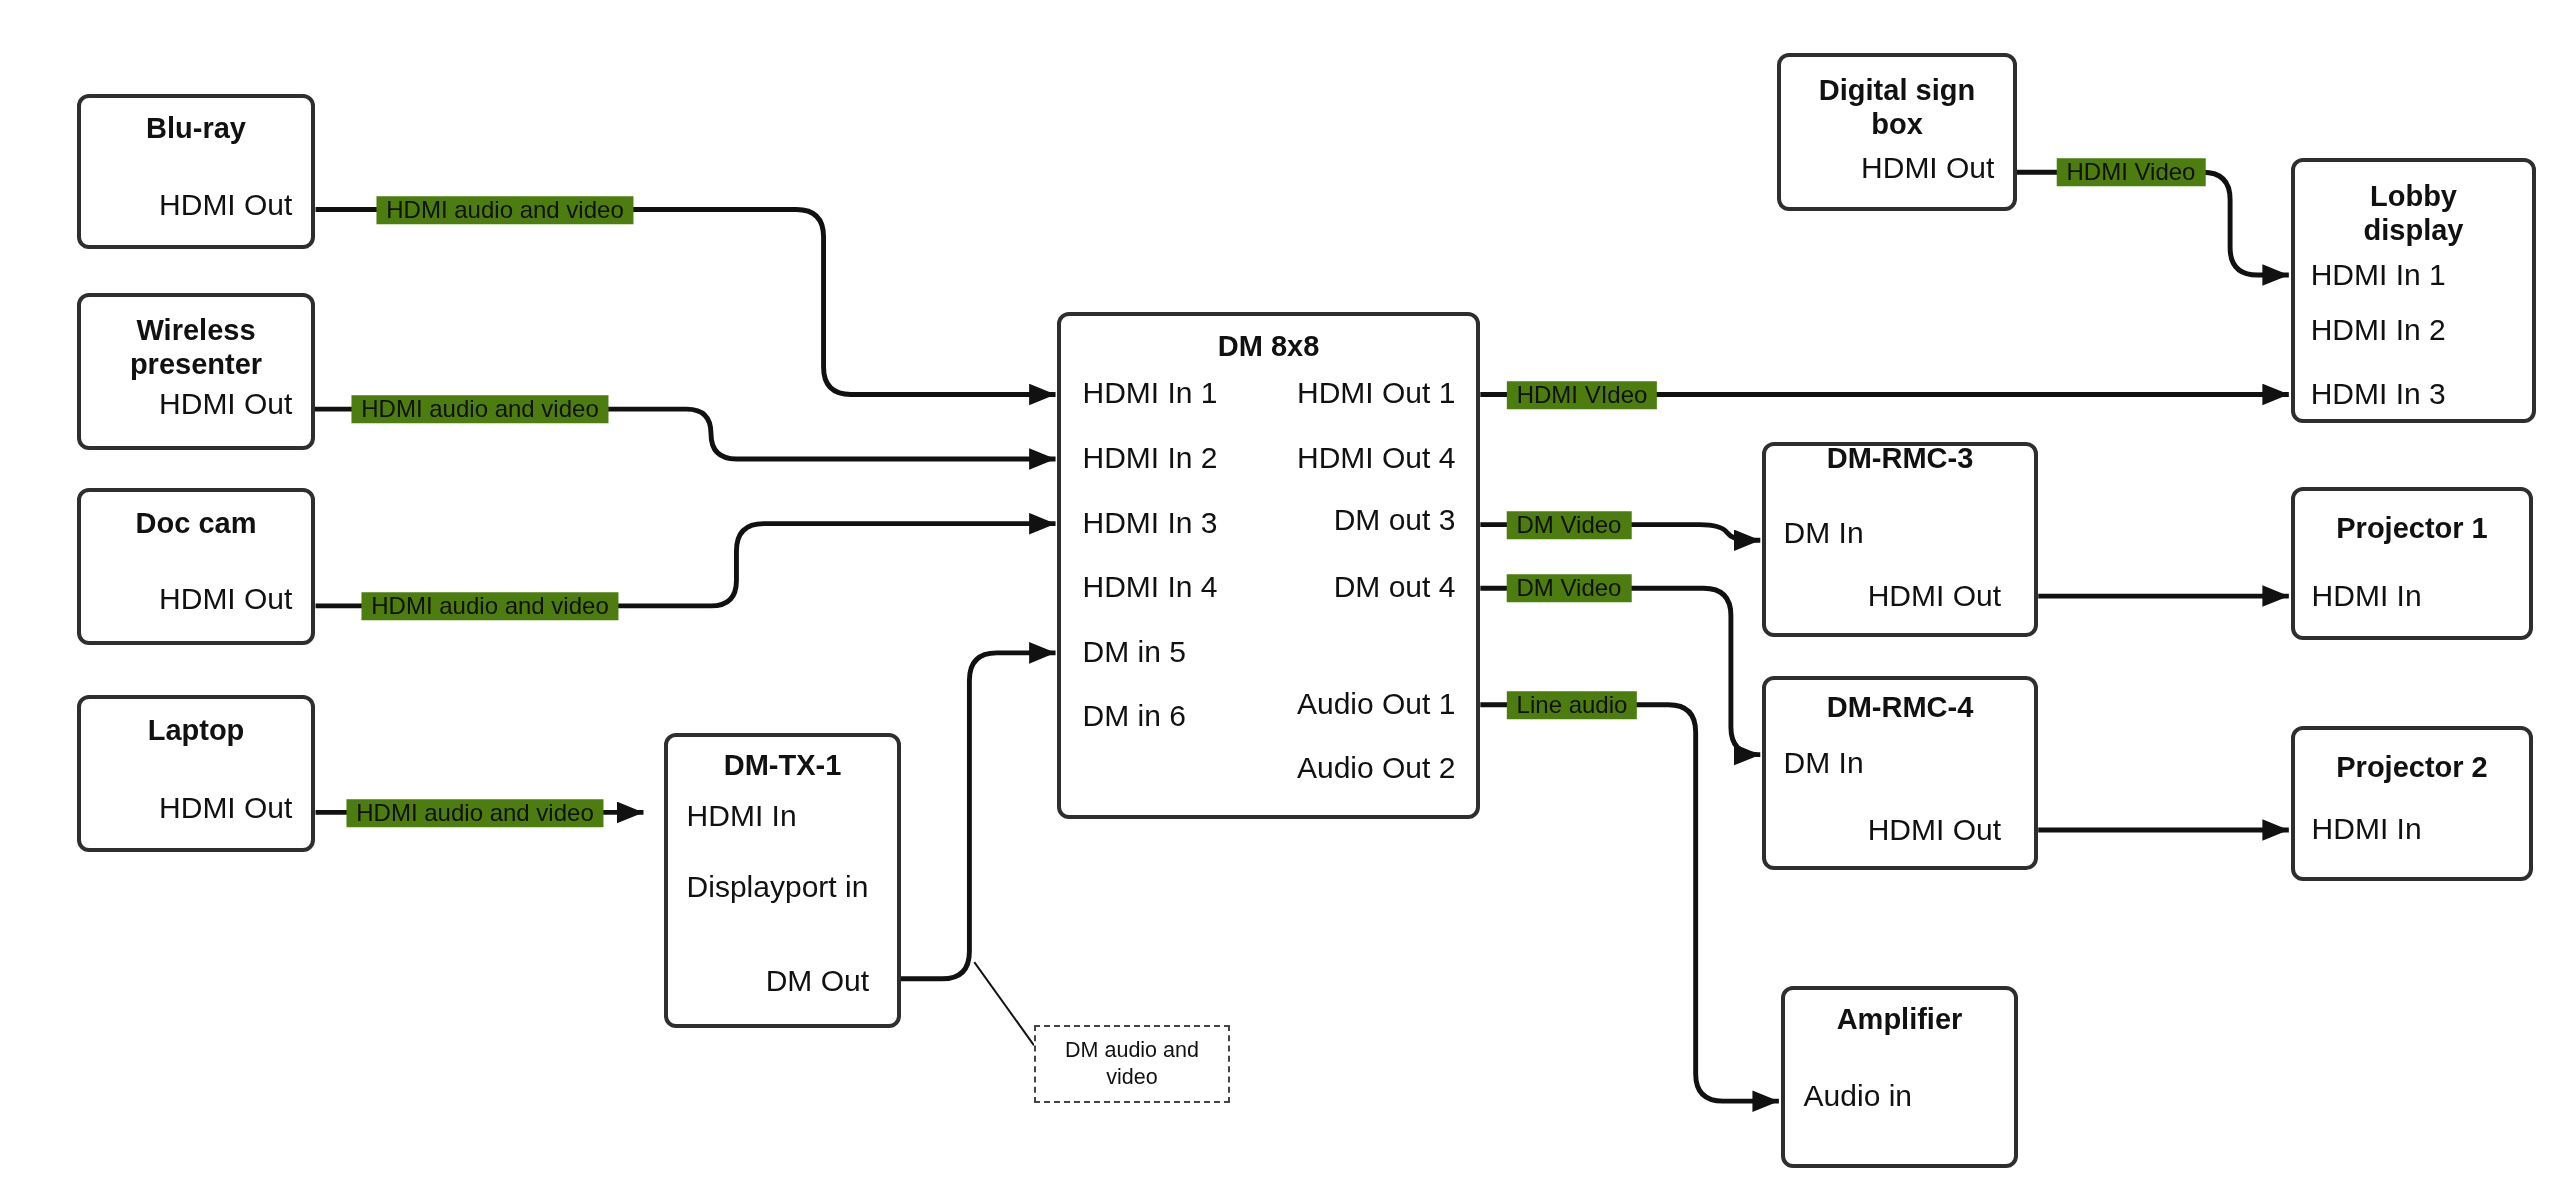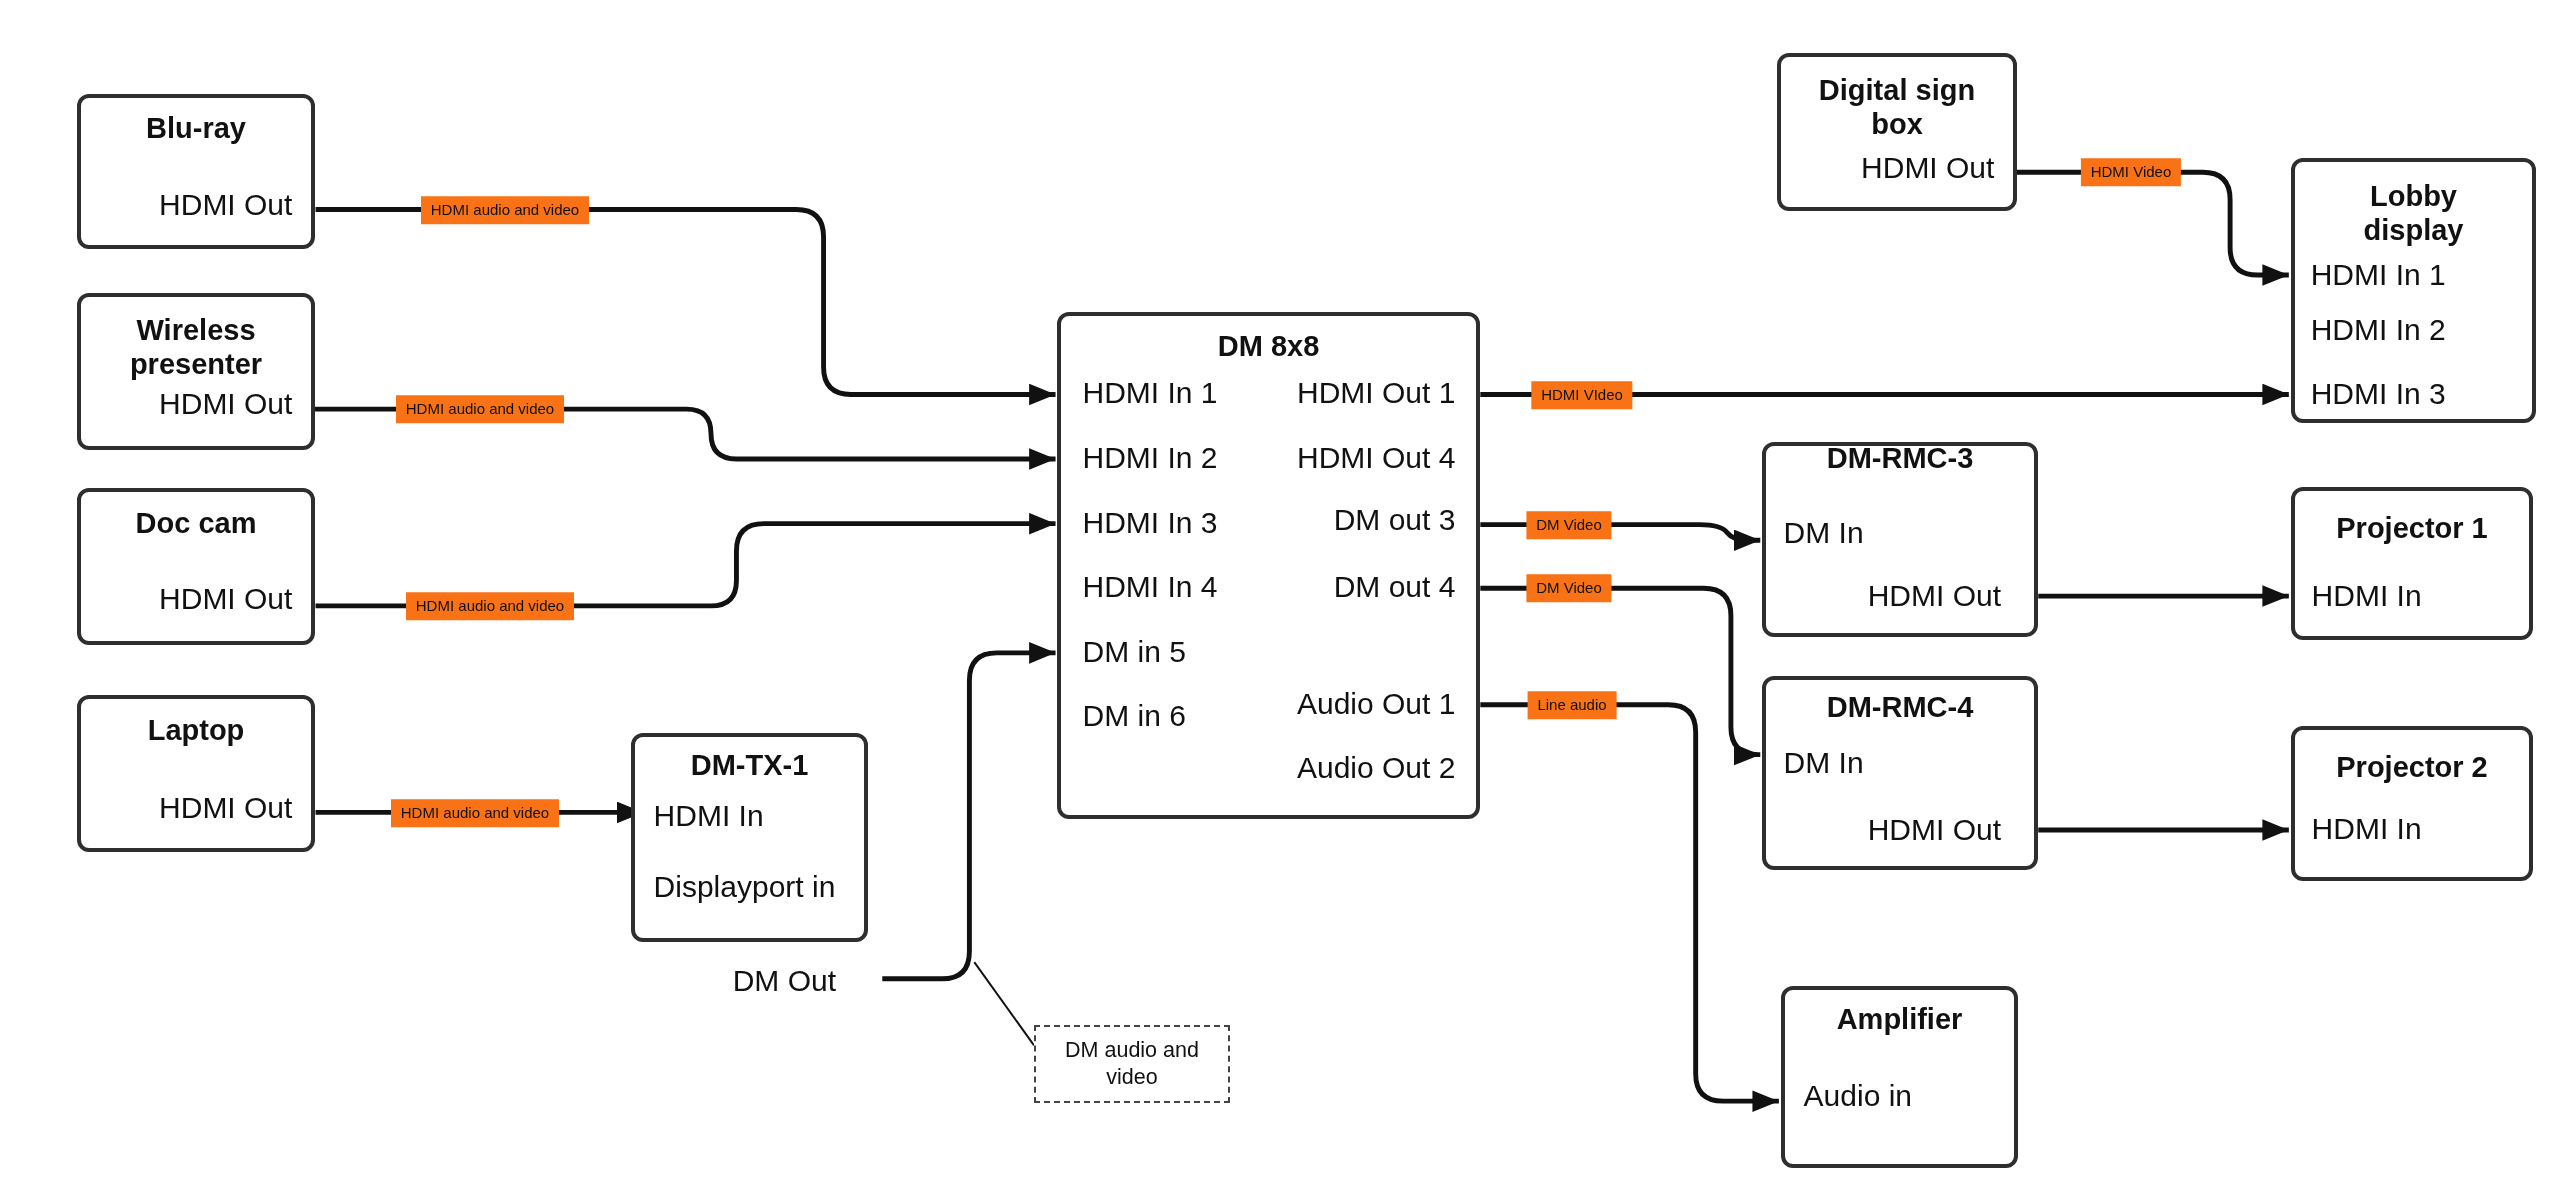--- a/index.html
+++ b/index.html
@@ -26,23 +26,23 @@
   .port{
     position:absolute;
     transform:translateY(-50%);
     font-size:30px;
     line-height:25.5px;
     white-space:nowrap;
   }
   .wire-label{
     position:absolute;
     transform:translate(-50%,-50%);
-    font-size:15px;
+    font-size:24px;
     line-height:23.5px;
-    background:#f97316;
+    background:#4d7c0f;
     padding:2px 9.8px;
     white-space:nowrap;
   }
   .note{
     position:absolute;
     border:2px dashed #444;
     background:#fff;
     text-align:center;
     font-size:21.5px;
     line-height:27.4px;
@@ -93,21 +93,21 @@
   <div class="node" style="left:77px;top:488px;width:238px;height:157px">
     <div class="title" style="top:31px">Doc cam</div>
     <span class="port" style="top:107px;right:18.6px">HDMI Out</span>
   </div>
 
   <div class="node" style="left:77px;top:695px;width:238px;height:157px">
     <div class="title" style="top:31px">Laptop</div>
     <span class="port" style="top:109px;right:18.6px">HDMI Out</span>
   </div>
 
-  <div class="node" style="left:631px;top:733px;width:237px;height:209px">
+  <div class="node" style="left:664px;top:733px;width:237px;height:295px">
     <div class="title" style="top:28px">DM-TX-1</div>
     <span class="port" style="top:79px;left:18.6px">HDMI In</span>
     <span class="port" style="top:150px;left:18.6px">Displayport in</span>
     <span class="port" style="top:244px;right:28px">DM Out</span>
   </div>
 
   <div class="node" style="left:1057px;top:312px;width:423px;height:507px">
     <div class="title" style="top:30px">DM 8x8</div>
     <span class="port" style="top:77px;left:21.5px">HDMI In 1</span>
     <span class="port" style="top:142px;left:21.5px">HDMI In 2</span>

